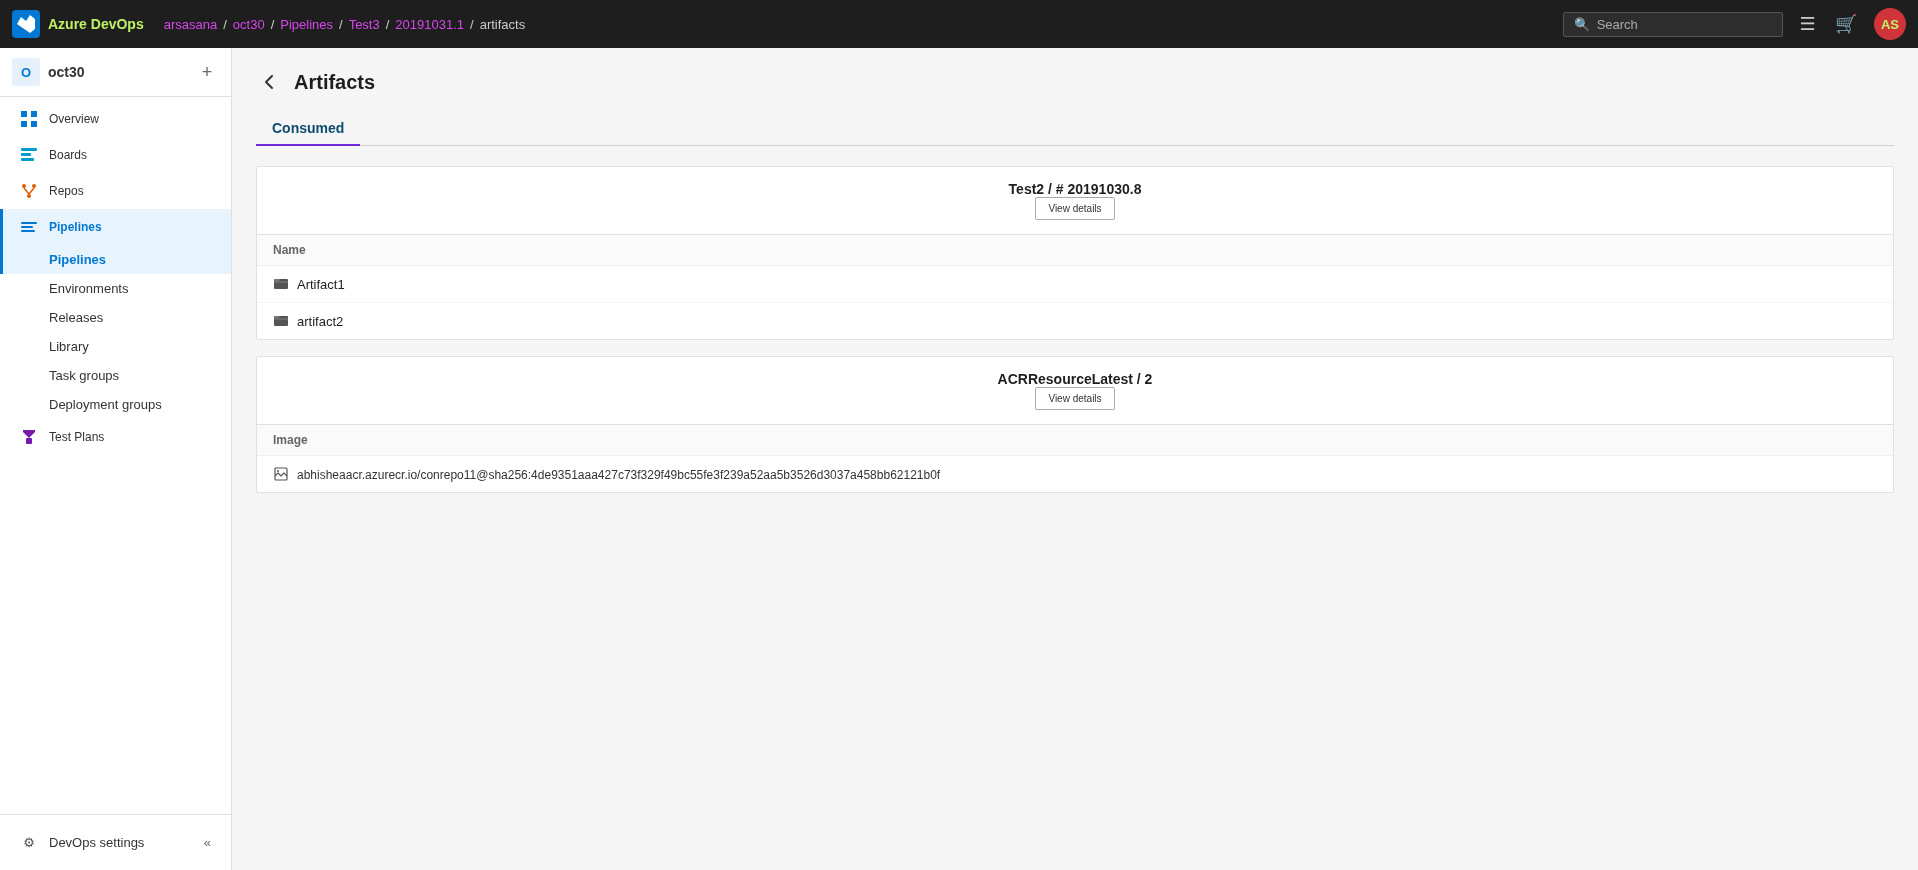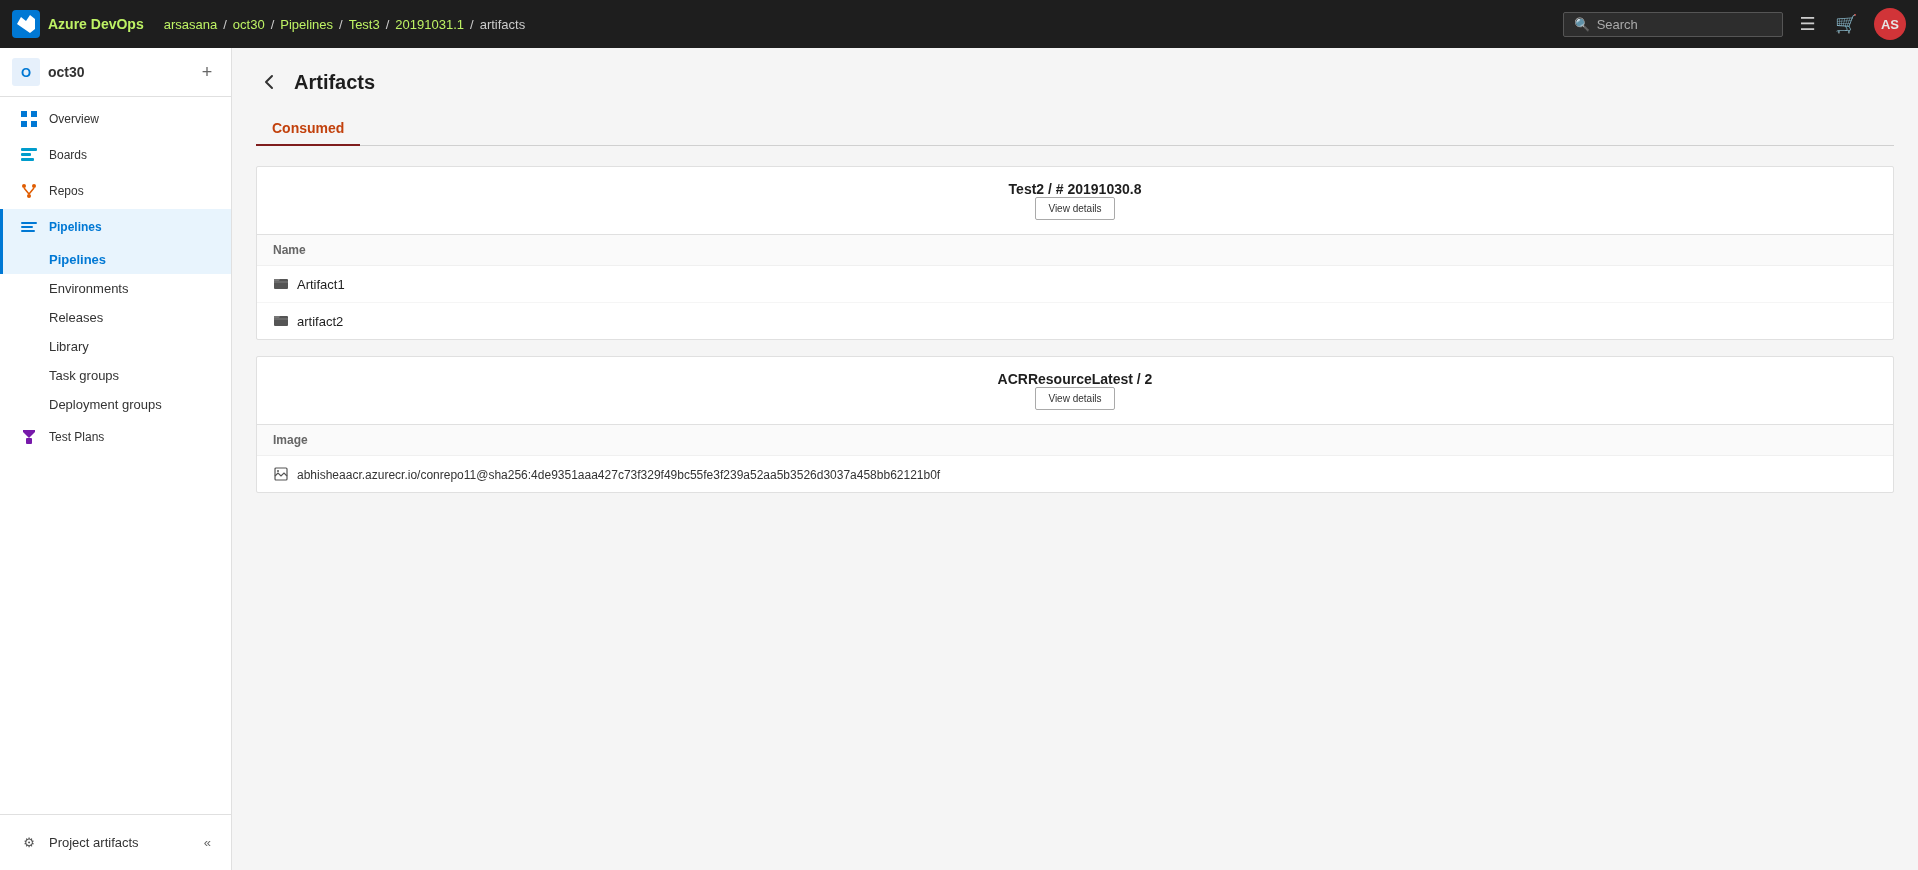--- a/index.html
+++ b/index.html
@@ -37,21 +37,21 @@
     }
     .breadcrumb {
       display: flex;
       align-items: center;
       color: #cccccc;
       font-size: 13px;
       margin-left: 12px;
       gap: 4px;
     }
     .breadcrumb span { color: #cccccc; }
-    .breadcrumb a { color: #bef264; text-decoration: none; cursor: pointer; }
+    .breadcrumb a { color: #d946ef; text-decoration: none; cursor: pointer; }
     .breadcrumb-sep { color: #888; margin: 0 2px; }
     .topbar-right {
       margin-left: auto;
       display: flex;
       align-items: center;
       gap: 12px;
     }
     .search-box {
       display: flex;
       align-items: center;
@@ -73,21 +73,21 @@
       align-items: center;
     }
     .avatar {
       width: 32px;
       height: 32px;
       background: #d13438;
       border-radius: 50%;
       display: flex;
       align-items: center;
       justify-content: center;
-      color: #e5e5e5;
+      color: #bef264;
       font-size: 13px;
       font-weight: 600;
       cursor: pointer;
     }
 
     
     .main-layout {
       display: flex;
       flex: 1;
       overflow: hidden;
@@ -230,22 +230,22 @@
     }
     .tab {
       padding: 8px 16px;
       cursor: pointer;
       font-size: 14px;
       color: #333;
       border-bottom: 2px solid transparent;
       margin-bottom: -1px;
     }
     .tab.active {
-      border-bottom: 2px solid #7f1d1d;
-      color: #c2410c;
+      border-bottom: 2px solid #6d28d9;
+      color: #0c4a6e;
       font-weight: 600;
     }
 
     
     .card {
       background: white;
       border: 1px solid #e0e0e0;
       border-radius: 2px;
       margin-bottom: 16px;
       overflow: hidden;
@@ -426,21 +426,21 @@
               <path d="M3 2h12v2L9 10l-6-6V2z"></path>
               <rect x="6" y="10" width="6" height="6" rx="1"></rect>
             </svg>
         </div>
         <span>Test Plans</span>
       </div>
     </div>
     <div class="sidebar-footer">
       <div class="nav-item">
         <div class="nav-icon icon-settings">⚙</div>
-        <span>Project artifacts</span>
+        <span>DevOps settings</span>
         <div class="sidebar-collapse-btn">«</div>
       </div>
     </div>
   </div>
 
   <div class="content">
     <div class="page-header">
       <div class="back-btn">
         <svg width="18" height="18" viewBox="0 0 18 18" fill="#333">
             <path d="M11 3L5 9L11 15" stroke="#333" stroke-width="2" stroke-linecap="round" stroke-linejoin="round" fill="none"></path>

